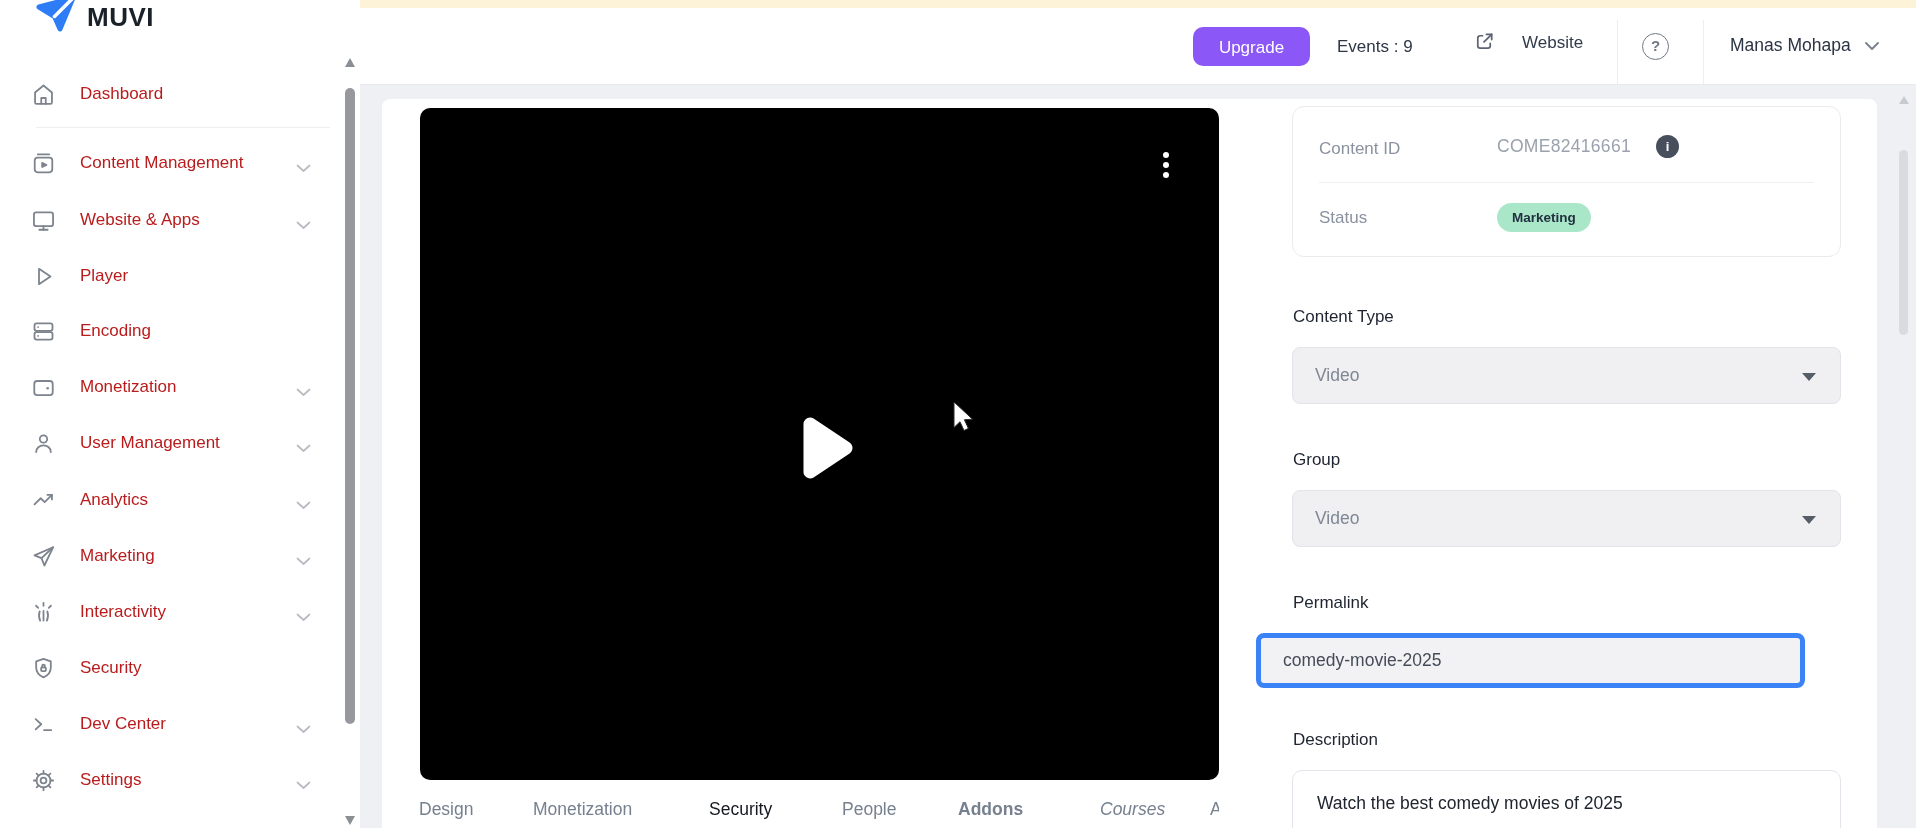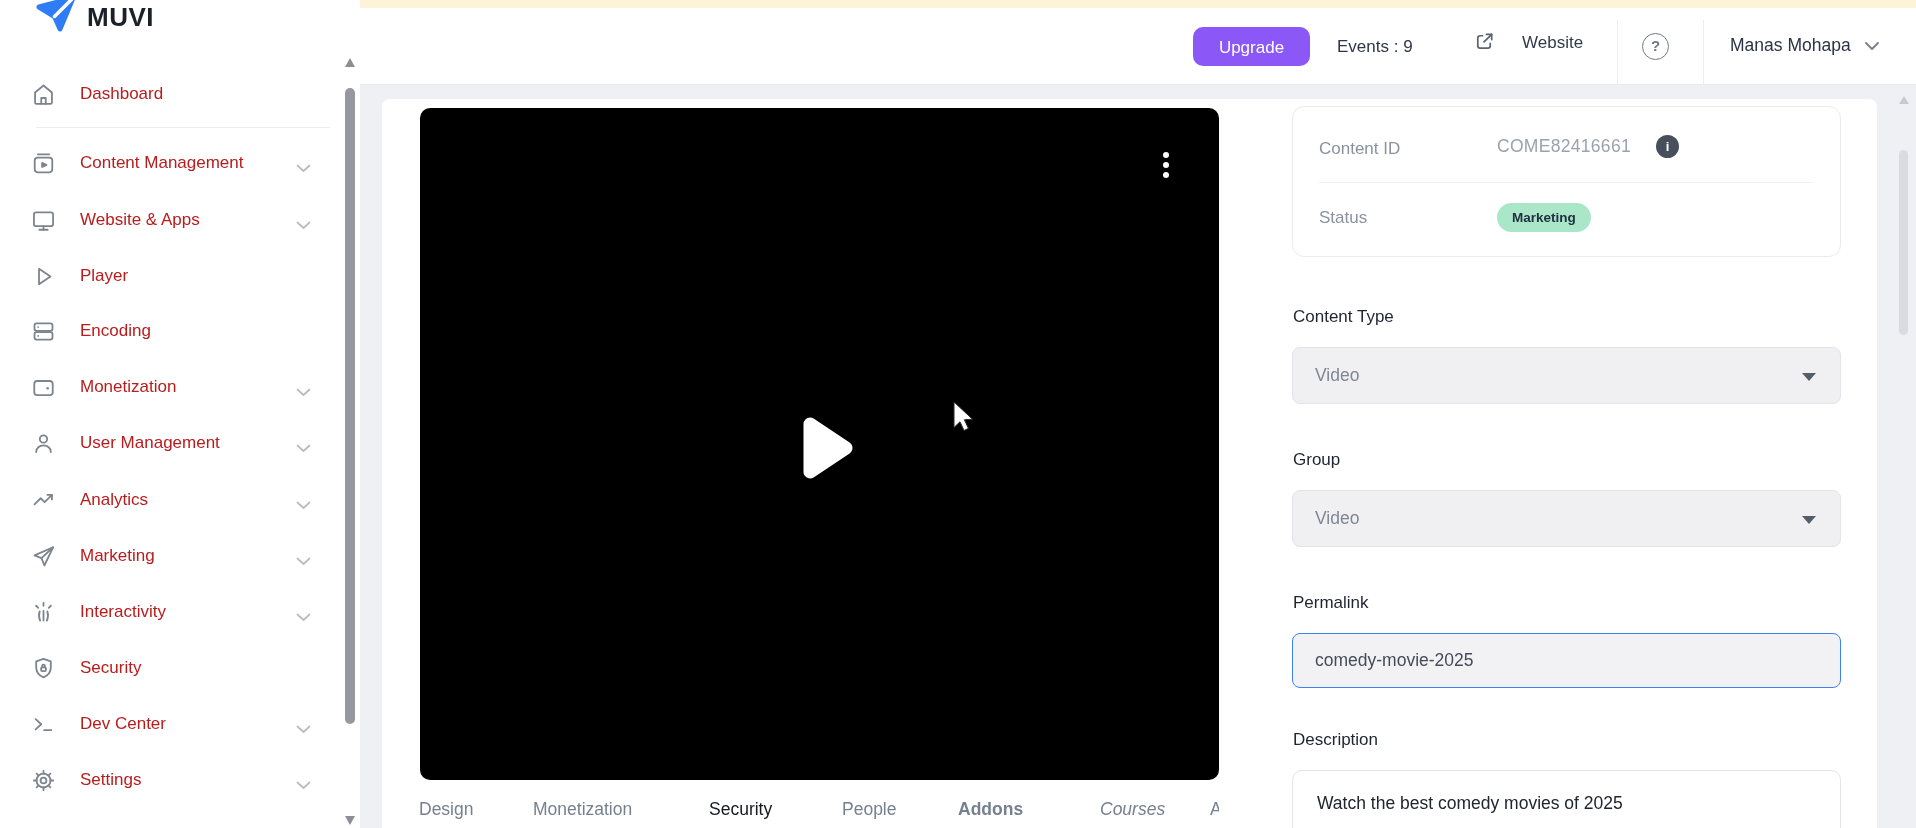--- a/index.html
+++ b/index.html
@@ -37,21 +37,21 @@
   .card .lab{position:absolute;left:26px;font-size:17px;color:#8a92a0;}
   .card .hdiv{position:absolute;left:26px;right:26px;top:75px;height:1px;background:#eef0f2;}
   .cid-val{position:absolute;left:204px;top:29px;font-size:17.5px;color:#9aa2ae;letter-spacing:.3px;}
   .info-dot{position:absolute;left:363px;top:28px;width:23px;height:23px;border-radius:50%;background:#474f5c;color:#fff;
     font-size:13px;font-weight:700;text-align:center;line-height:23px;cursor:pointer;}
   .badge{position:absolute;left:204px;top:96px;height:29px;padding:0 15px;background:var(--badge-bg);border-radius:15px;
     font-size:13.5px;font-weight:700;color:#223140;line-height:29px;}
   .select{position:absolute;left:910px;width:549px;height:57px;background:#f0f0f3;border:1px solid #e3e4e9;border-radius:8px;
     font-size:17.5px;color:#7f8794;line-height:55px;padding-left:22px;cursor:pointer;}
   .caret{position:absolute;right:24px;top:25px;width:0;height:0;border-left:7px solid transparent;border-right:7px solid transparent;border-top:8px solid #565d68;}
-  .tinput{position:absolute;left:910px;top:534px;width:549px;height:55px;background:#f2f2f5;border:1px solid #3b82f6;border-radius:8px;
+  .tinput{position:absolute;left:874px;top:534px;width:549px;height:55px;background:#f2f2f5;border:5px solid #3b82f6;border-radius:8px;
     font-size:17.5px;color:#454c58;padding:0 22px;outline:none;}
   .tarea{position:absolute;left:910px;top:671px;width:549px;height:140px;background:#fff;border:1px solid #e3e5ea;border-radius:10px;
     font-size:17.5px;color:#20262f;padding:22px 24px;outline:none;resize:none;}
 
   
   .sidebar{position:absolute;left:0;top:0;width:360px;height:828px;background:#fff;}
   .logo{position:absolute;left:33px;top:-7px;display:flex;align-items:center;gap:10px;}
   .logo-text{font-size:26px;font-weight:800;color:#1b2129;letter-spacing:.5px;}
   .nav-item{position:absolute;left:0;width:360px;height:40px;display:flex;align-items:center;cursor:pointer;}
   .nav-item .ic{position:absolute;left:30px;width:27px;height:27px;color:#7d848e;}

